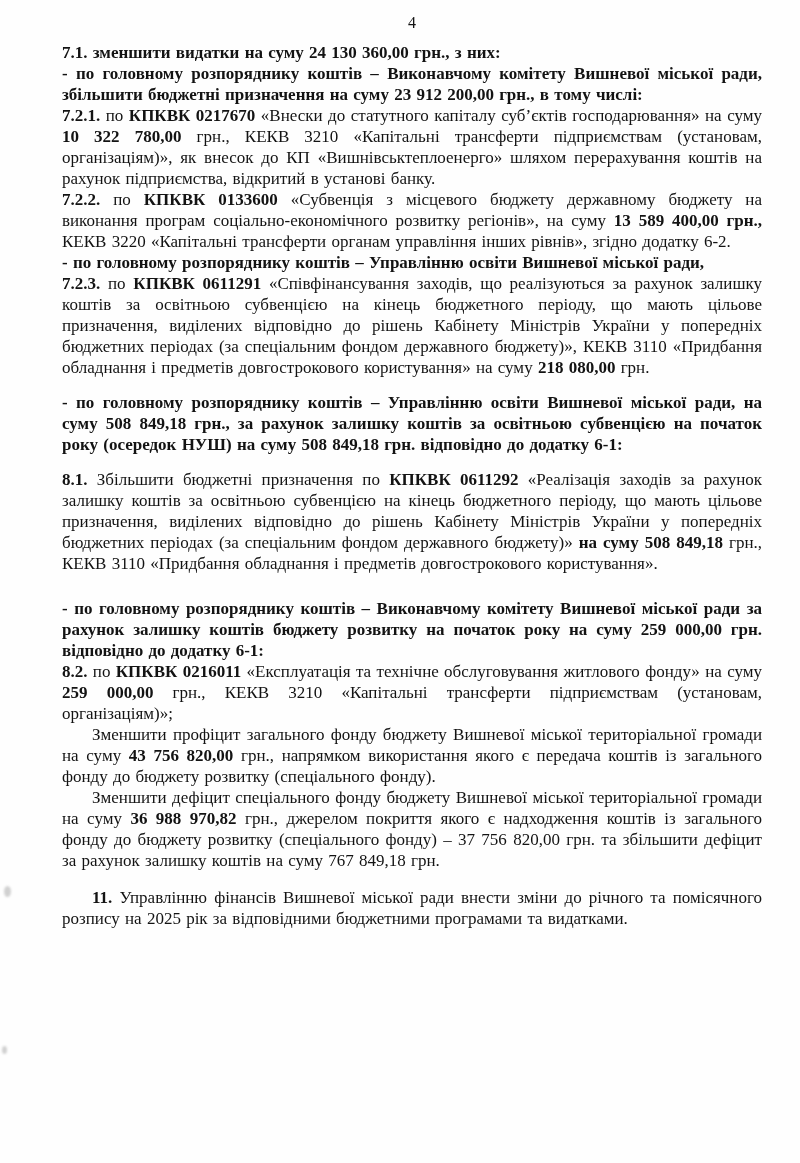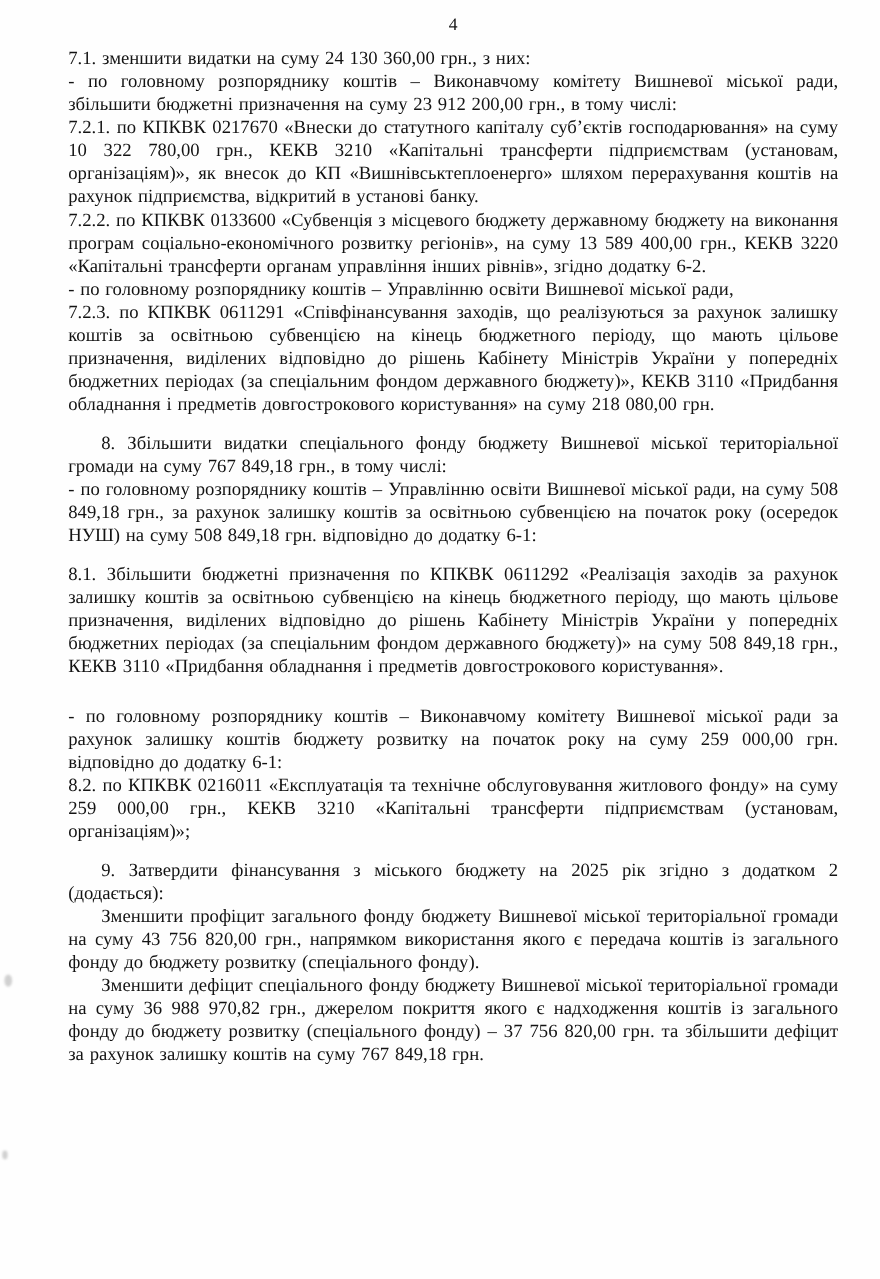--- a/index.html
+++ b/index.html
@@ -27,21 +27,21 @@
   }
   p.block {
     margin: 0;
     text-align: justify;
     word-spacing: 1px;
   }
   p.block.indent {
     text-indent: 30px;
   }
   .b {
-    font-weight: normal;
+    font-weight: bold;
   }
   .scan-speck {
     position: absolute;
     background: #9a9a9a;
     opacity: 0.45;
     border-radius: 50%;
     filter: blur(1px);
   }
   .speck-1 { left: 4px; top: 886px; width: 7px; height: 11px; }
   .speck-2 { left: 2px; top: 1046px; width: 5px; height: 8px; }
@@ -52,25 +52,24 @@
 <div class="page">
   <div class="page-number">4</div>
 
   <div>
       <p class="block"><span class="b">7.1. зменшити видатки на суму 24 130 360,00 грн., з них:</span></p>
       <p class="block"><span class="b">- по головному розпоряднику коштів – Виконавчому комітету Вишневої міської ради, збільшити бюджетні призначення на суму 23 912 200,00 грн., в тому числі:</span></p>
       <p class="block"><span class="b">7.2.1.</span><span> по </span><span class="b">КПКВК 0217670</span><span> «Внески до статутного капіталу суб’єктів господарювання» на суму </span><span class="b">10 322 780,00</span><span> грн., КЕКВ 3210 «Капітальні трансферти підприємствам (установам, організаціям)», як внесок до КП «Вишнівськтеплоенерго» шляхом перерахування коштів на рахунок підприємства, відкритий в установі банку.</span></p>
       <p class="block"><span class="b">7.2.2.</span><span> по </span><span class="b">КПКВК 0133600</span><span> «Субвенція з місцевого бюджету державному бюджету на виконання програм соціально-економічного розвитку регіонів», на суму </span><span class="b">13 589 400,00 грн.,</span><span> КЕКВ 3220 «Капітальні трансферти органам управління інших рівнів», згідно додатку 6-2.</span></p>
       <p class="block"><span class="b">- по головному розпоряднику коштів – Управлінню  освіти Вишневої міської ради,</span></p>
       <p class="block" style="margin-bottom: 14px;"><span class="b">7.2.3.</span><span> по </span><span class="b">КПКВК 0611291</span><span> «Співфінансування заходів, що реалізуються за рахунок залишку коштів за освітньою субвенцією на кінець бюджетного періоду, що мають цільове призначення, виділених відповідно до рішень Кабінету Міністрів України у попередніх бюджетних періодах (за спеціальним фондом державного бюджету)», КЕКВ 3110 «Придбання обладнання і предметів довгострокового користування» на суму </span><span class="b">218 080,00</span><span> грн.</span></p>
-      <p class="block indent"><span class="b">8. Збільшити видатки спеціального фонду бюджету Вишневої міської територіальної громади на суму 767 849,18 грн., в тому числі:</span></p>
       <p class="block" style="margin-bottom: 14px;"><span class="b">- по головному розпоряднику коштів – Управлінню освіти Вишневої міської ради, на суму  508 849,18 грн.,  за рахунок залишку коштів за освітньою субвенцією на початок року (осередок НУШ) на суму 508 849,18 грн. відповідно до додатку 6-1:</span></p>
       <p class="block" style="margin-bottom: 24px;"><span class="b">8.1.</span><span> Збільшити бюджетні призначення по </span><span class="b">КПКВК 0611292</span><span> «Реалізація заходів за рахунок залишку коштів за освітньою субвенцією на кінець бюджетного періоду, що мають цільове призначення, виділених відповідно до рішень Кабінету Міністрів України у попередніх бюджетних періодах (за спеціальним фондом державного бюджету)» </span><span class="b">на суму 508 849,18</span><span> грн.,  КЕКВ 3110 «Придбання обладнання і предметів довгострокового користування».</span></p>
       <p class="block"><span class="b">- по головному розпоряднику коштів – Виконавчому комітету Вишневої міської ради за рахунок залишку коштів бюджету розвитку на початок року на суму 259 000,00 грн. відповідно до додатку 6-1:</span></p>
-      <p class="block" style="margin-bottom: 14px;"><span class="b">8.2.</span><span> по </span><span class="b">КПКВК 0216011</span><span> «Експлуатація та технічне обслуговування житлового фонду» на суму </span><span class="b">259 000,00</span><span>  грн., КЕКВ 3210   «Капітальні трансферти   підприємствам (установам, організаціям)»;</span></p>
-      <p class="block indent"><span class="b">9.</span><span> Затвердити фінансування з міського бюджету на 2025 рік згідно з додатком 2 (додається):</span></p>
+      <p class="block" style=""><span class="b">8.2.</span><span> по </span><span class="b">КПКВК 0216011</span><span> «Експлуатація та технічне обслуговування житлового фонду» на суму </span><span class="b">259 000,00</span><span>  грн., КЕКВ 3210   «Капітальні трансферти   підприємствам (установам, організаціям)»;</span></p>
       <p class="block indent"><span>Зменшити   профіцит загального фонду бюджету Вишневої міської територіальної громади на суму </span><span class="b">43 756 820,00</span><span> грн., напрямком використання якого є передача коштів із загального фонду до бюджету розвитку (спеціального фонду).</span></p>
       <p class="block indent" style="margin-bottom: 16px;"><span>Зменшити дефіцит спеціального фонду бюджету Вишневої міської територіальної громади на суму </span><span class="b">36 988 970,82</span><span> грн., джерелом покриття якого є надходження коштів із загального фонду до бюджету розвитку (спеціального фонду) – 37 756 820,00 грн. та збільшити дефіцит за рахунок залишку коштів на суму 767 849,18 грн.</span></p>
+      <p class="block indent"><span class="b">11.</span><span> Управлінню фінансів Вишневої міської ради внести зміни до річного та помісячного розпису на 2025 рік за відповідними бюджетними програмами та видатками.</span></p>
     </div>
 
   <div class="scan-speck speck-1"></div>
   <div class="scan-speck speck-2"></div>
 </div>
 
 </body></html>

